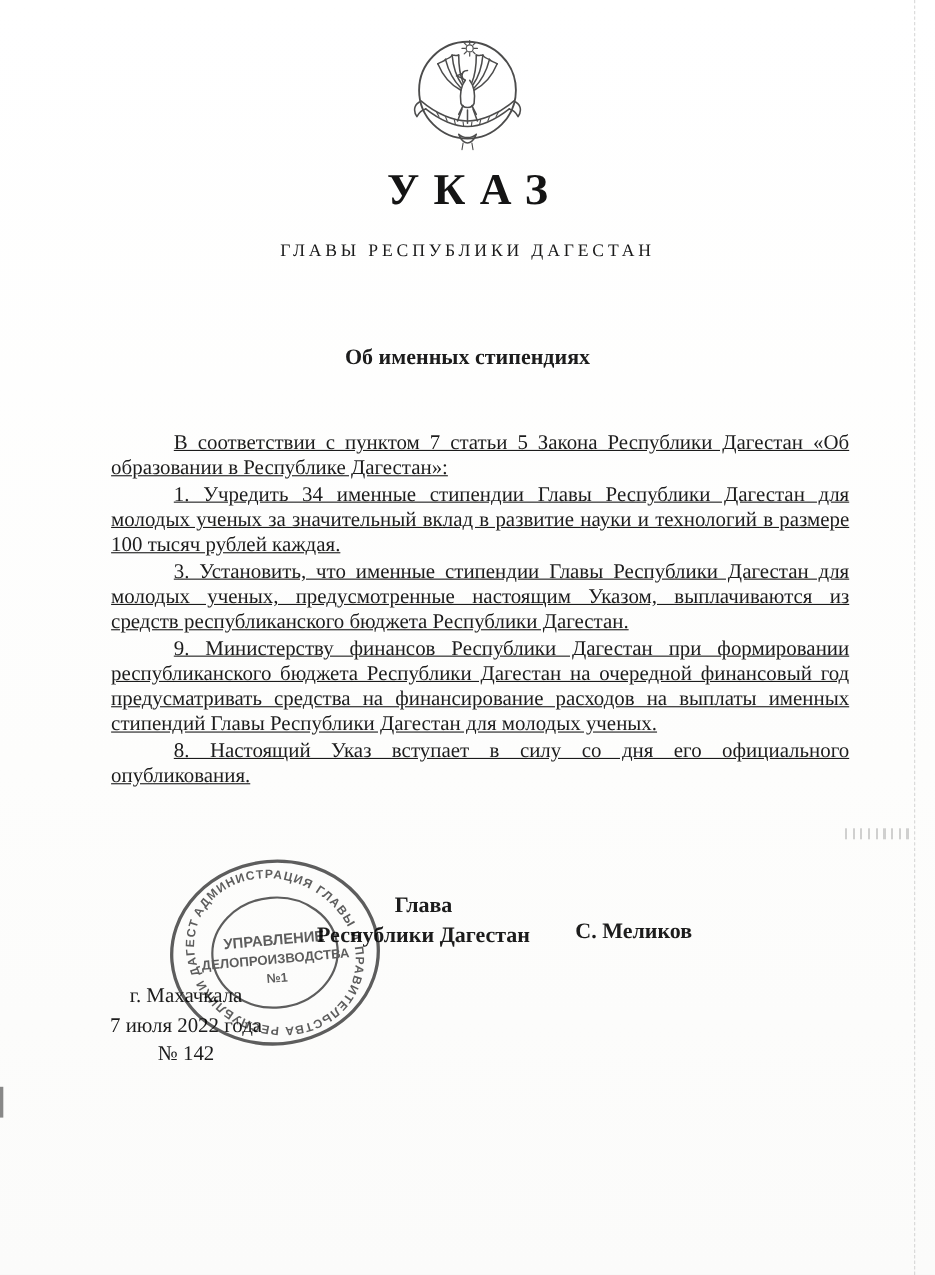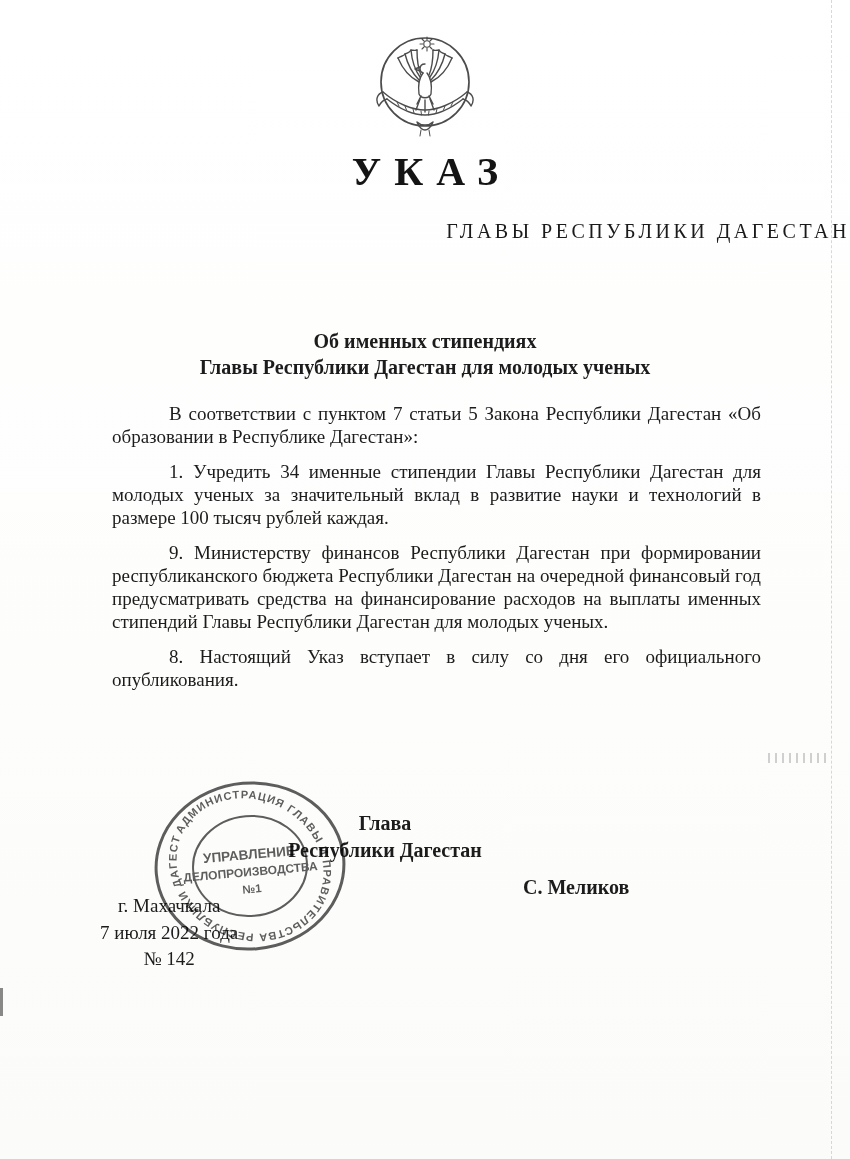--- a/index.html
+++ b/index.html
@@ -17,39 +17,39 @@
     width:124px;height:122px;opacity:.88;
   }
   .doc-type{
     position:absolute;top:148px;left:0;width:100%;
     margin:0;text-align:center;
     font-size:40px;font-weight:700;letter-spacing:13px;text-indent:13px;
     color:#141414;
   }
   .issuer{
     position:absolute;top:220px;left:0;width:100%;
-    margin:0;text-align:right;
-    font-size:20px;font-weight:400;letter-spacing:3.5px;
+    margin:0;text-align:center;
+    font-size:16px;font-weight:400;letter-spacing:3.5px;
     color:#1a1a1a;
   }
   .subject{
-    position:absolute;top:328px;left:0;width:100%;
+    position:absolute;top:312px;left:0;width:100%;
     text-align:center;font-size:20px;font-weight:700;line-height:26px;
   }
   .body-text{
     position:absolute;top:390px;left:100px;width:673px;
     font-size:19px;line-height:23px;text-align:justify;
   }
-  .body-text p{margin:12px;text-indent:57px;}
+  .body-text p{margin:1px;text-indent:57px;text-decoration:underline;}
   .sig-position{
     position:absolute;top:810px;left:235px;width:300px;
     text-align:center;font-size:20px;font-weight:700;line-height:27px;
   }
   .sig-name{
-    position:absolute;top:876px;left:523px;
+    position:absolute;top:836px;left:523px;
     font-size:20px;font-weight:700;text-align:right;
   }
   .footer{
     position:absolute;top:893px;left:100px;
     font-size:19px;line-height:26.5px;text-align:center;
   }
   .stamp{
     position:absolute;top:779px;left:151px;
     width:198px;height:174px;
     transform:rotate(-5deg);
@@ -117,26 +117,26 @@
         <path stroke-width="1" d="M58,110 L57,116 M66,110 L67,116"></path>
       </g>
     </svg>
   </div>
 
   <h1 class="doc-type">УКАЗ</h1>
   <h2 class="issuer">ГЛАВЫ РЕСПУБЛИКИ ДАГЕСТАН</h2>
 
   <div class="subject">
     <div>Об именных стипендиях</div>
-    <div>Главы Республики Дагестан для молодых ученых</div>
   </div>
 
   <div class="body-text">
     <p>В соответствии с пунктом 7 статьи 5 Закона Республики Дагестан «Об образовании в Республике Дагестан»:</p>
     <p>1. Учредить 34 именные стипендии Главы Республики Дагестан для молодых ученых за значительный вклад в развитие науки и технологий в размере 100 тысяч рублей каждая.</p>
+    <p>3. Установить, что именные стипендии Главы Республики Дагестан для молодых ученых, предусмотренные настоящим Указом, выплачиваются из средств республиканского бюджета Республики Дагестан.</p>
     <p>9. Министерству финансов Республики Дагестан при формировании республиканского бюджета Республики Дагестан на очередной финансовый год предусматривать средства на финансирование расходов на выплаты именных стипендий Главы Республики Дагестан для молодых ученых.</p>
     <p>8. Настоящий Указ вступает в силу со дня его официального опубликования.</p>
   </div>
 
   <div class="sig-position">
     <div>Глава</div>
     <div>Республики Дагестан</div>
   </div>
   <div class="sig-name">С. Меликов</div>
 

